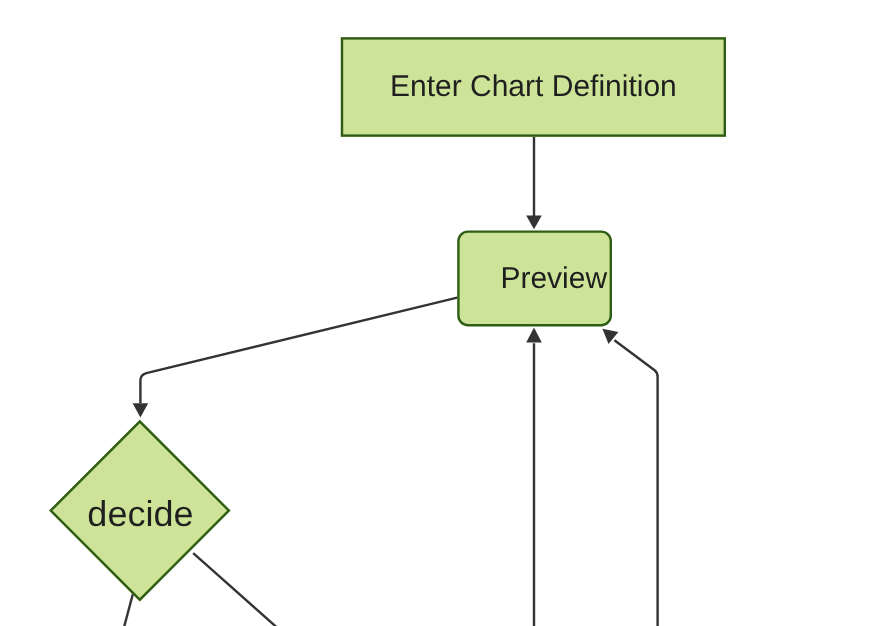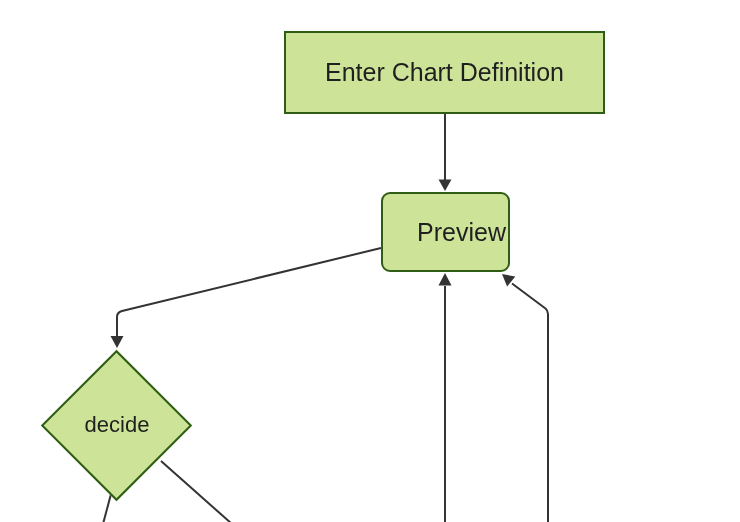--- a/index.html
+++ b/index.html
@@ -69,21 +69,21 @@
     background: var(--node-fill, #cde498);
     border: 2px solid var(--node-border, #2f5d15);
     box-sizing: border-box;
   }
   .node-diamond-label {
     position: absolute;
     left: 47px;
     top: 412px;
     width: 140px;
     text-align: center;
-    font-size: 22px;
+    font-size: 30px;
     color: var(--text, #1f1f1f);
   }
 </style>
 </head>
 <body>
 
 <div class="canvas">
 
   <svg class="edges-layer" viewBox="0 0 740 522" xmlns="http://www.w3.org/2000/svg">
 

